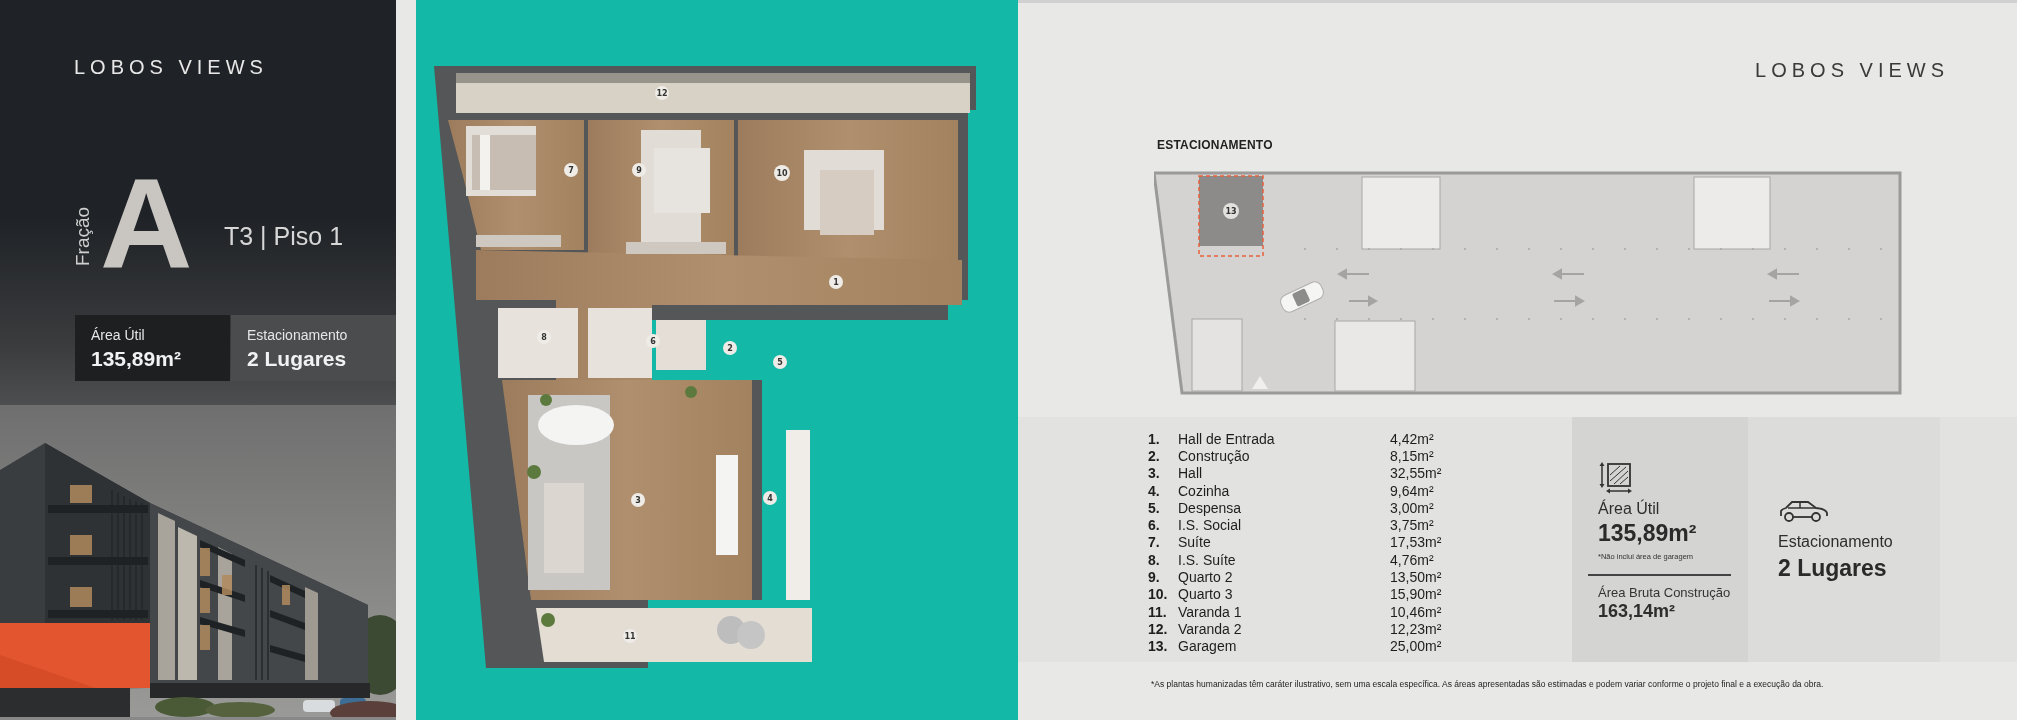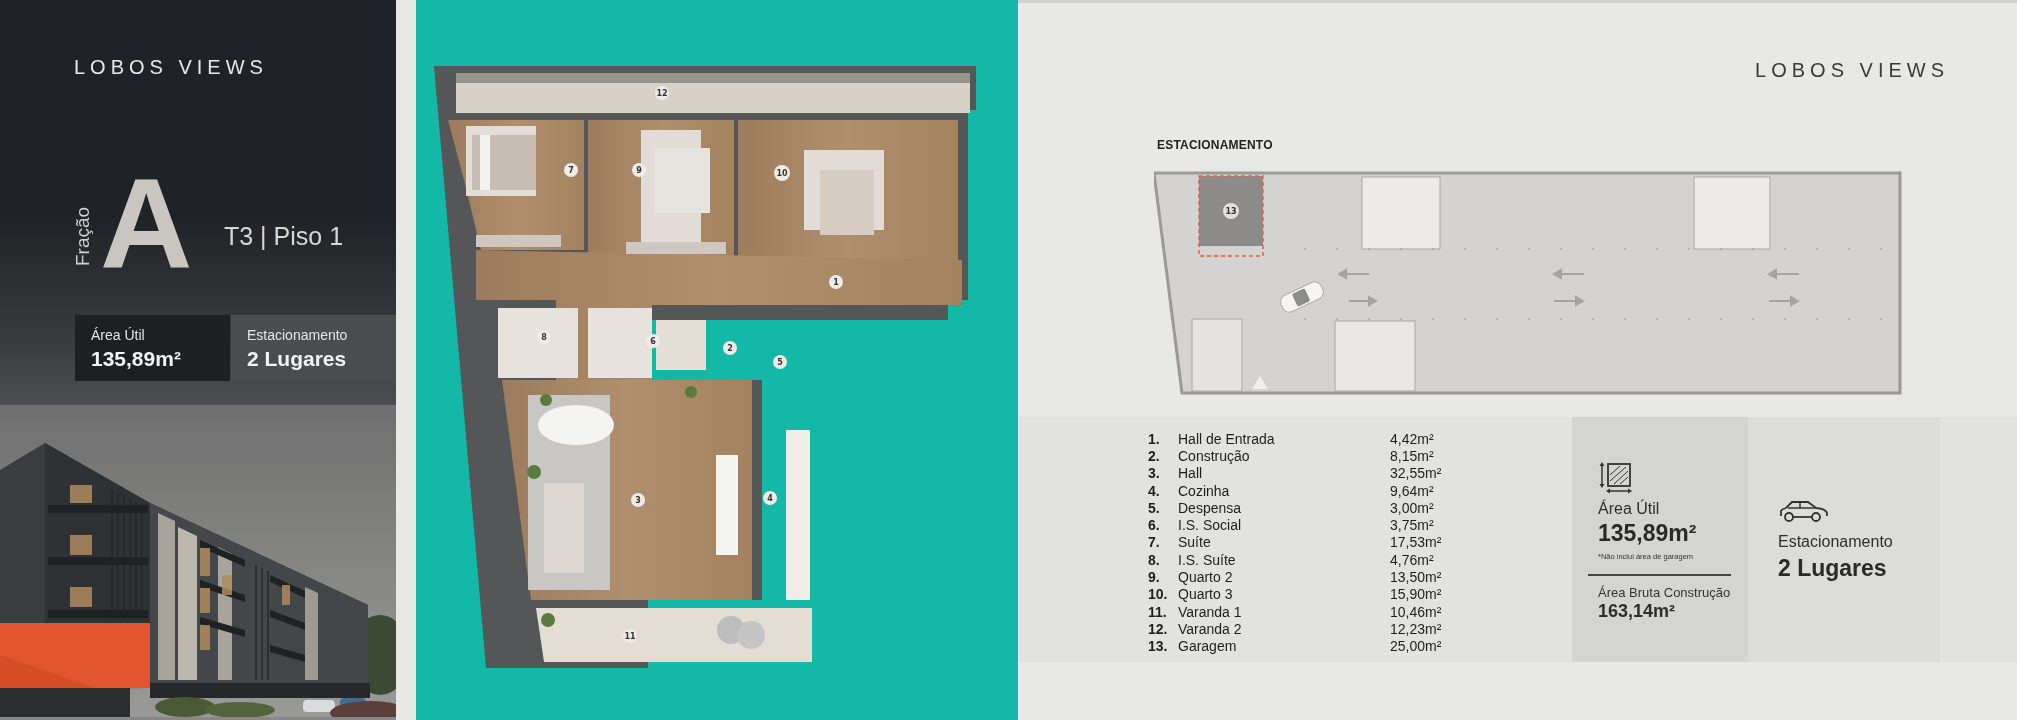--- a/index.html
+++ b/index.html
@@ -412,14 +412,15 @@
         <line x1="22" y1="3" x2="22" y2="9" stroke="#333" stroke-width="1.5"></line>
         <line x1="10" y1="9" x2="38" y2="9" stroke="#333" stroke-width="1.5"></line>
         <circle cx="11" cy="18" r="4" fill="none" stroke="#333" stroke-width="1.8"></circle>
         <circle cx="38" cy="18" r="4" fill="none" stroke="#333" stroke-width="1.8"></circle>
         <line x1="15" y1="18" x2="34" y2="18" stroke="#333" stroke-width="1.8"></line>
       </svg>
       <div class="card-label" style="left:30px;top:116px">Estacionamento</div>
       <div class="card-value" style="left:30px;top:138px">2 Lugares</div>
     </div>
 
+    <div class="disclaimer">*As plantas humanizadas têm caráter ilustrativo, sem uma escala específica. As áreas apresentadas são estimadas e podem variar conforme o projeto final e a execução da obra.</div>
   </section>
 </div>
 
 </body></html>

